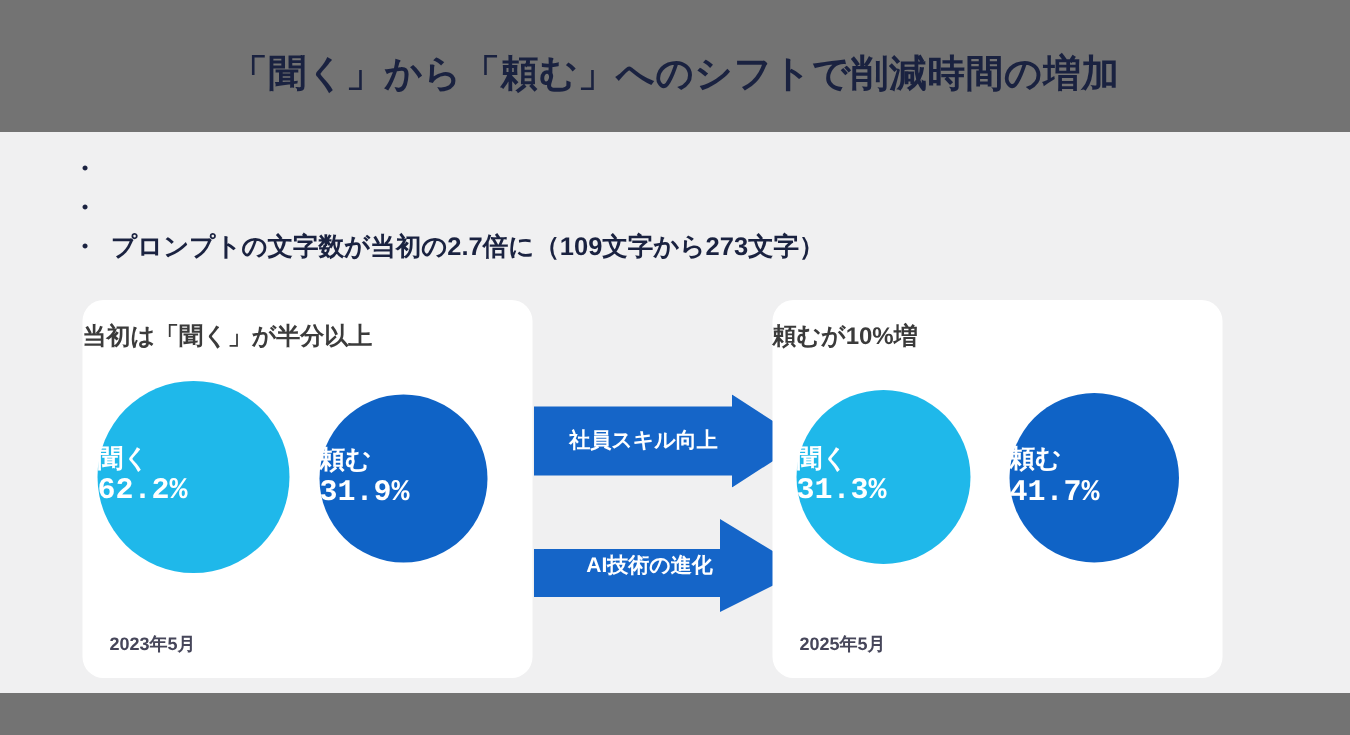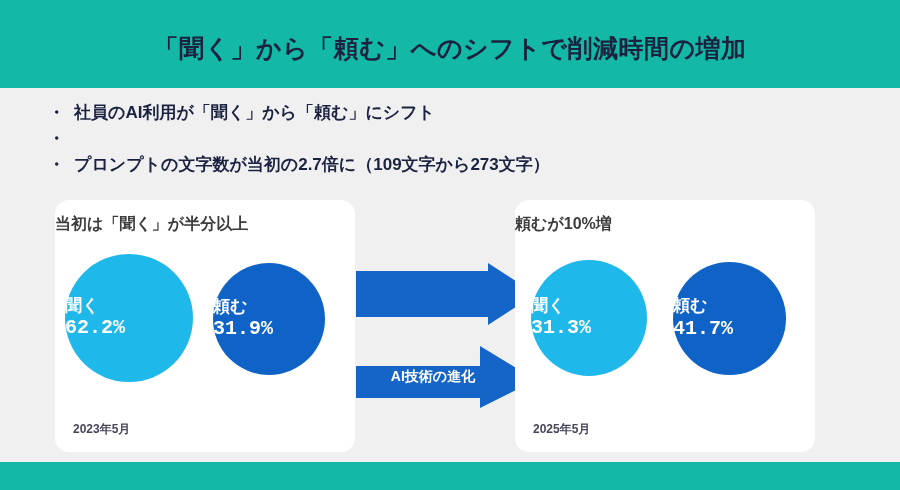--- a/index.html
+++ b/index.html
@@ -14,21 +14,21 @@
     background: #ffffff;
     font-family: "Liberation Sans", "DejaVu Sans", sans-serif;
     position: relative;
   }
 
   
   #slide {
     position: absolute;
     left: 0; top: 0;
     width: 900px; height: 490px;
-    background: #14b8a6;
+    background: #737373;
   }
 
   
   #title-row {
     position: absolute;
     left: 0; top: 26px;
     width: 900px;
     height: 44px;
     display: flex;
     align-items: center;
@@ -198,21 +198,20 @@
 
   <div id="title-row">
     <div id="slide-title">「聞く」から「頼む」へのシフトで削減時間の増加</div>
   </div>
 
   <div id="body-band">
 
     <div id="bullets">
       <div class="bullet-row">
         <span class="bullet-dot">・</span>
-        <span class="bullet-text">社員のAI利用が「聞く」から「頼む」にシフト</span>
       </div>
       <div class="bullet-row">
         <span class="bullet-dot">・</span>
       </div>
       <div class="bullet-row">
         <span class="bullet-dot">・</span>
         <span class="bullet-text">プロンプトの文字数が当初の2.7倍に（109文字から273文字）</span>
       </div>
     </div>
 
@@ -230,20 +229,21 @@
         </div>
       </div>
 
       <div class="card-date">2023年5月</div>
     </div>
 
     <div id="arrow-top" class="arrow">
       <svg viewBox="0 0 180 62" xmlns="http://www.w3.org/2000/svg">
         <polygon points="0,8 132,8 132,0 180,31 132,62 132,54 0,54" fill="#1565c8"></polygon>
       </svg>
+      <div class="arrow-label">社員スキル向上</div>
     </div>
 
     <div id="arrow-bottom" class="arrow">
       <svg viewBox="0 0 180 62" xmlns="http://www.w3.org/2000/svg">
         <polygon points="0,20 124,20 124,0 180,34 124,62 124,52 0,52" fill="#1565c8"></polygon>
       </svg>
       <div class="arrow-label">AI技術の進化</div>
     </div>
 
     <div id="card-after" class="card">

